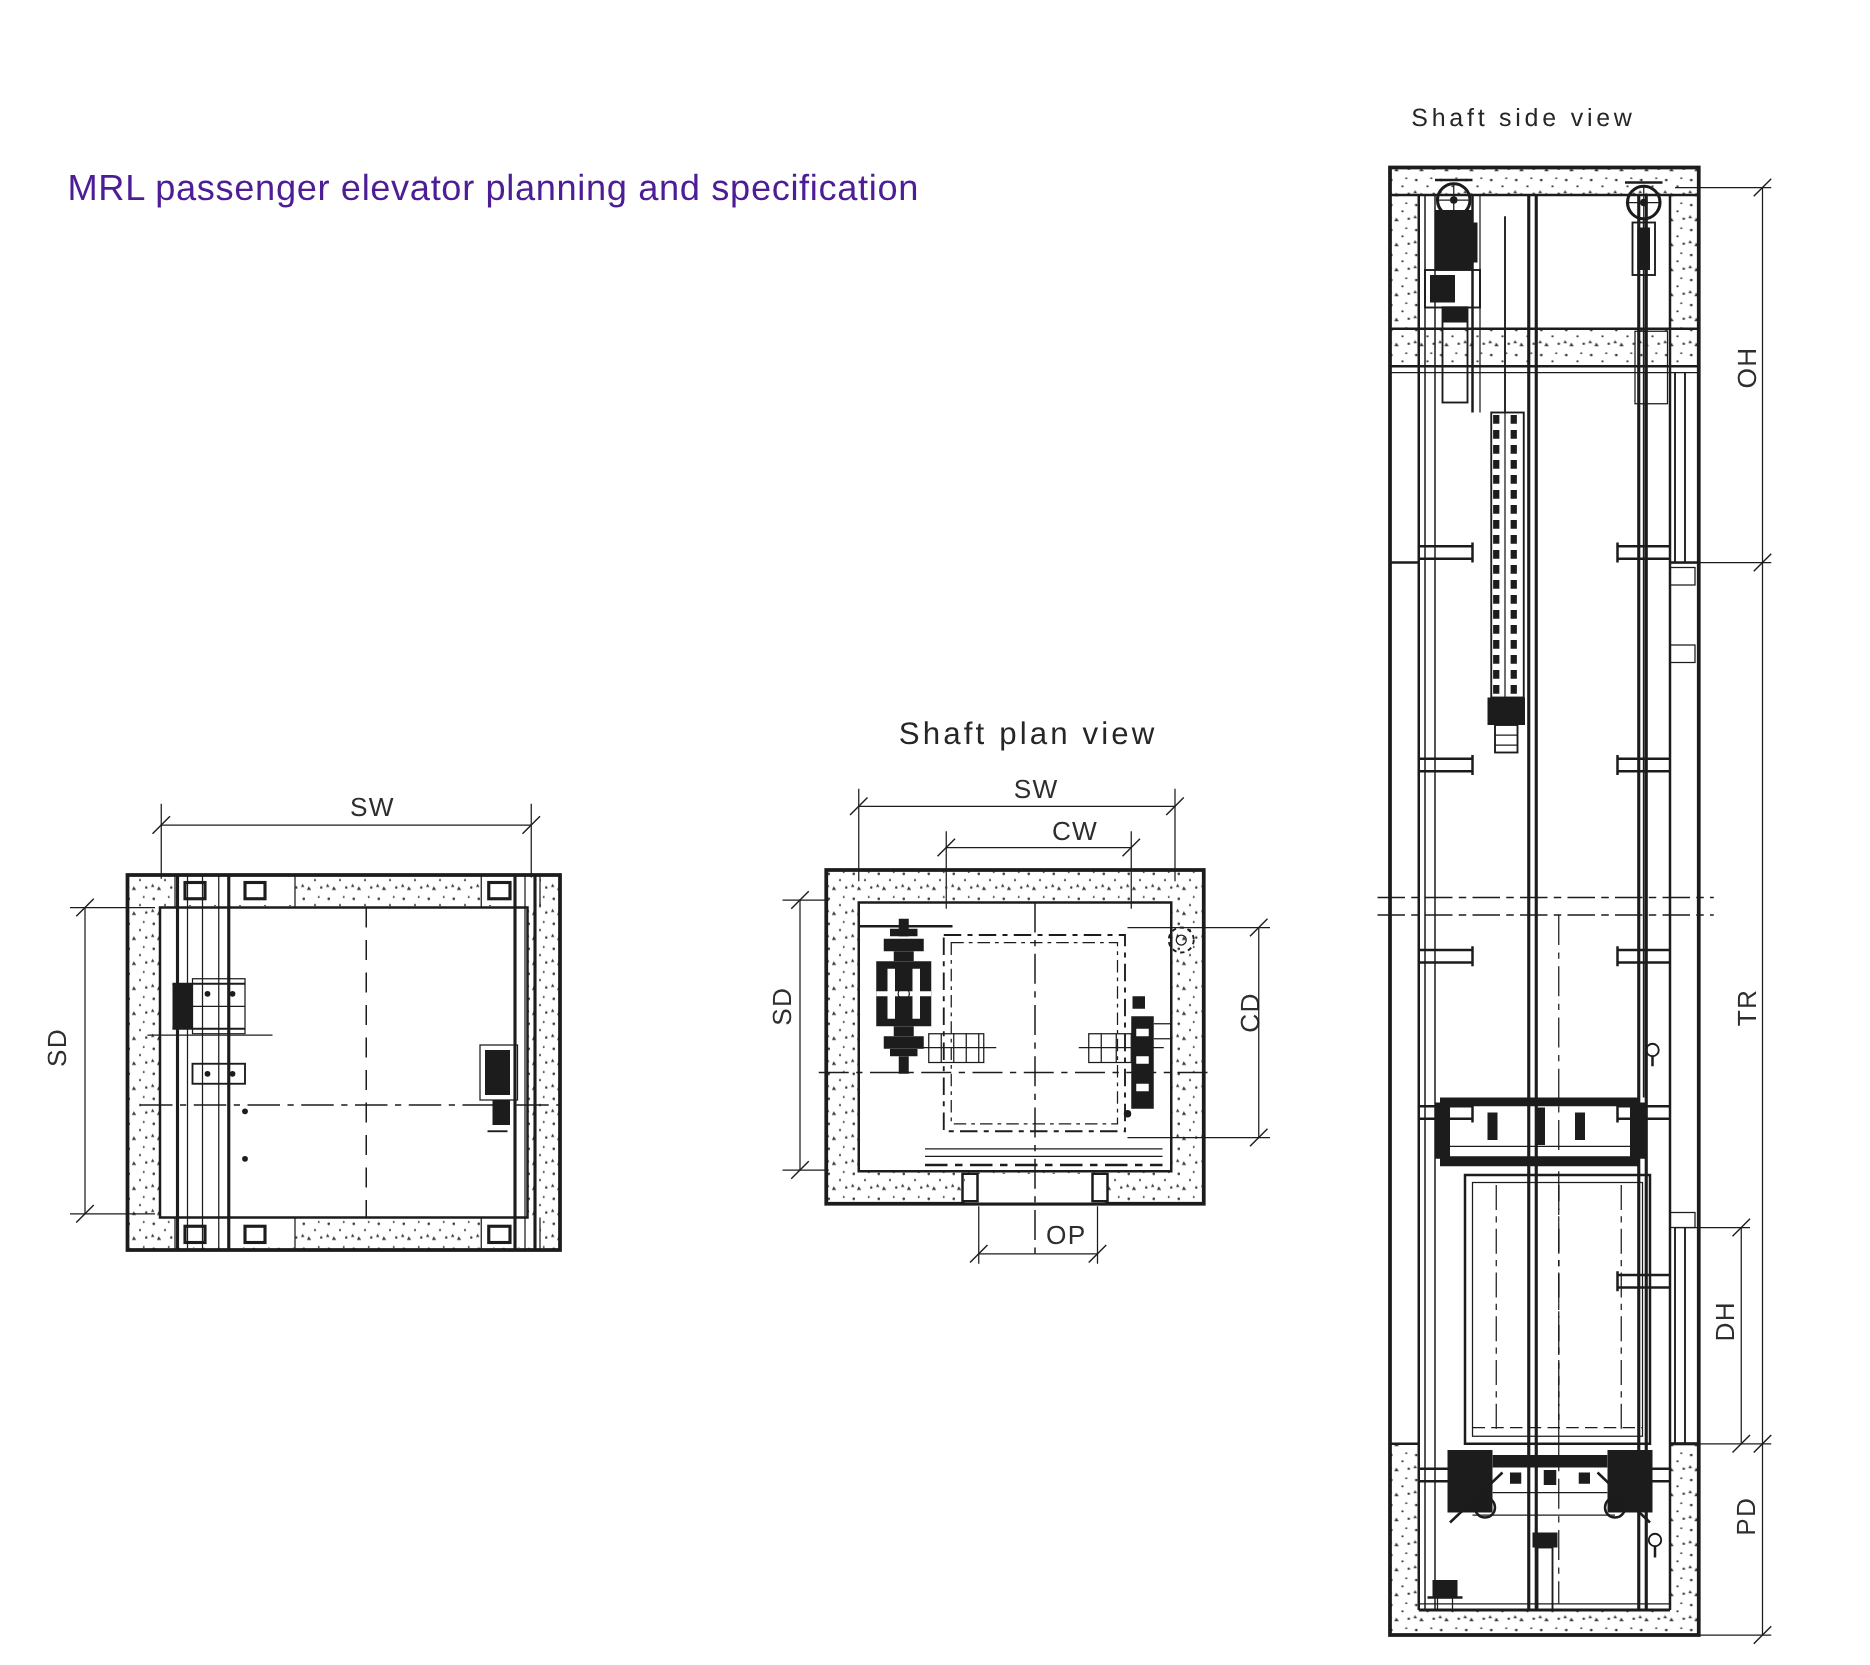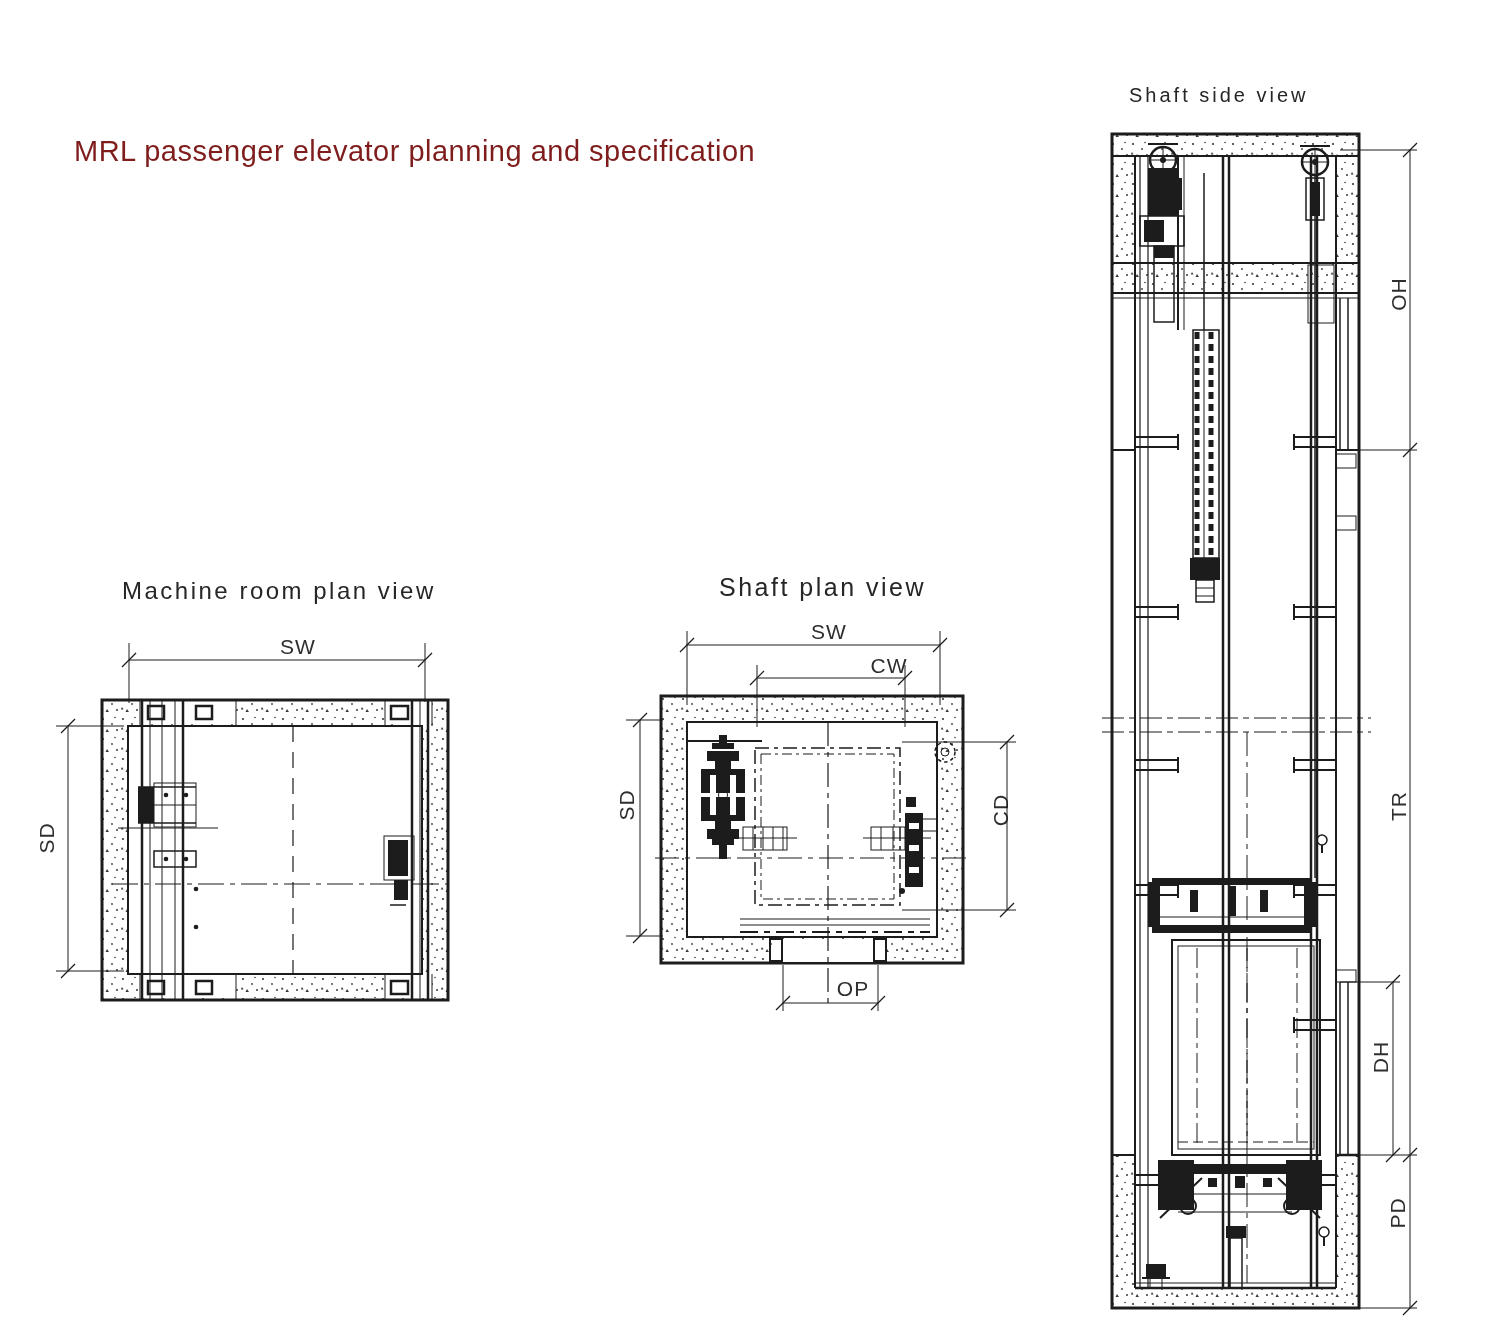--- a/index.html
+++ b/index.html
@@ -1,19 +1,19 @@
 <!DOCTYPE html>
 <html><head>
 <meta charset="utf-8">
 <style>
   html,body{margin:0;padding:0;background:#fff;}
   #stage{position:relative;width:1496px;height:1332px;background:#ffffff;overflow:hidden;
          font-family:"Liberation Sans",sans-serif;}
   .main-title{position:absolute;left:54px;top:135px;font-size:29px;font-weight:300;
-              color:#7f1d1d;letter-spacing:.5px;white-space:nowrap;margin-left:20px;}
+              color:#4c1d95;letter-spacing:.5px;white-space:nowrap;}
   .sec-title{position:absolute;font-weight:300;color:#262626;white-space:nowrap;}
   #t-machine{left:122px;top:577px;font-size:24px;letter-spacing:2.5px;}
   #t-plan{left:719px;top:573px;font-size:25px;letter-spacing:2.5px;text-align:right;}
   #t-side{left:1129px;top:84px;font-size:20px;letter-spacing:3px;}
   .dim{position:absolute;font-size:21px;font-weight:300;color:#2e2e2e;letter-spacing:1px;
        transform:translate(-50%,-50%);white-space:nowrap;}
   .dim.v{transform:translate(-50%,-50%) rotate(-90deg);}
   .fig{position:absolute;}
   svg line,svg rect,svg circle,svg path,svg polygon,svg polyline{stroke:#1c1c1c;fill:none;stroke-width:1;}
   .s12{stroke-width:1.2}.s15{stroke-width:1.5}.s2{stroke-width:2}.s25{stroke-width:2.5}
@@ -35,28 +35,27 @@
         <circle class="sp" cx="12" cy="9" r="0.9"></circle>
         <polygon class="sp" points="7,14 9,17 5.5,17"></polygon>
         <circle class="sp" cx="17" cy="15" r="1"></circle>
         <circle class="sp" cx="15" cy="2.5" r="0.8"></circle>
         <polygon class="sp" points="2,12 3.6,14.5 0.8,14.5"></polygon>
       </pattern>
     </defs>
   </svg>
 
   <div class="main-title">MRL passenger elevator planning and specification</div>
-  <div class="sec-title" id="t-machine">Machine room plan view</div>
   <div class="sec-title" id="t-plan">Shaft plan view</div>
   <div class="sec-title" id="t-side">Shaft side view</div>
 
   <div class="dim" style="left:298px;top:647px">SW</div>
   <div class="dim v" style="left:47px;top:838px">SD</div>
   <div class="dim" style="left:829px;top:632px">SW</div>
-  <div class="dim" style="left:889px;top:666px">CW</div>
+  <div class="dim" style="left:860px;top:666px">CW</div>
   <div class="dim v" style="left:627px;top:805px">SD</div>
   <div class="dim v" style="left:1001px;top:810px">CD</div>
   <div class="dim" style="left:853px;top:989px">OP</div>
   <div class="dim v" style="left:1399px;top:294px">OH</div>
   <div class="dim v" style="left:1399px;top:806px">TR</div>
   <div class="dim v" style="left:1381px;top:1057px">DH</div>
   <div class="dim v" style="left:1398px;top:1213px">PD</div>
 
   <svg class="fig" style="left:20px;top:555px" width="470" height="490" viewBox="0 0 470 490">
     <g>

